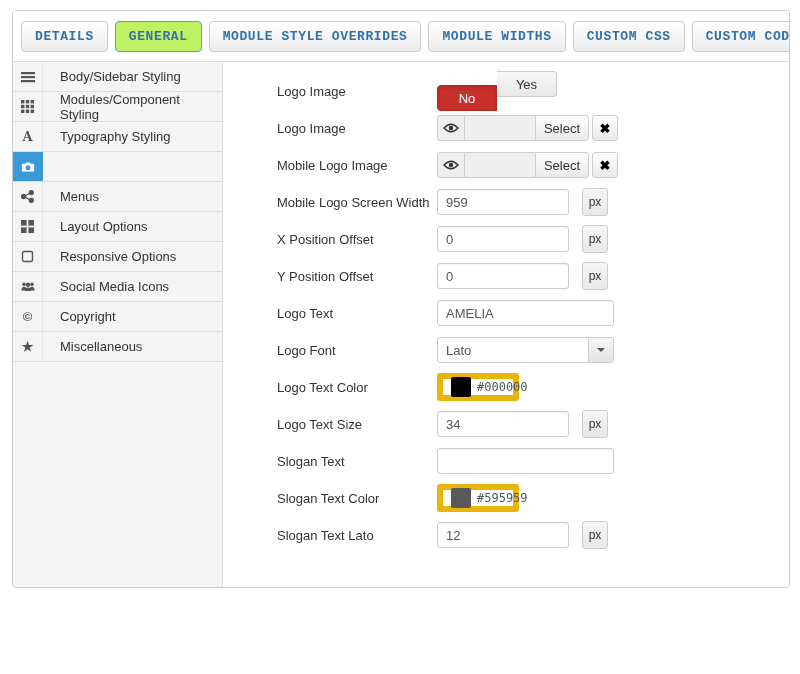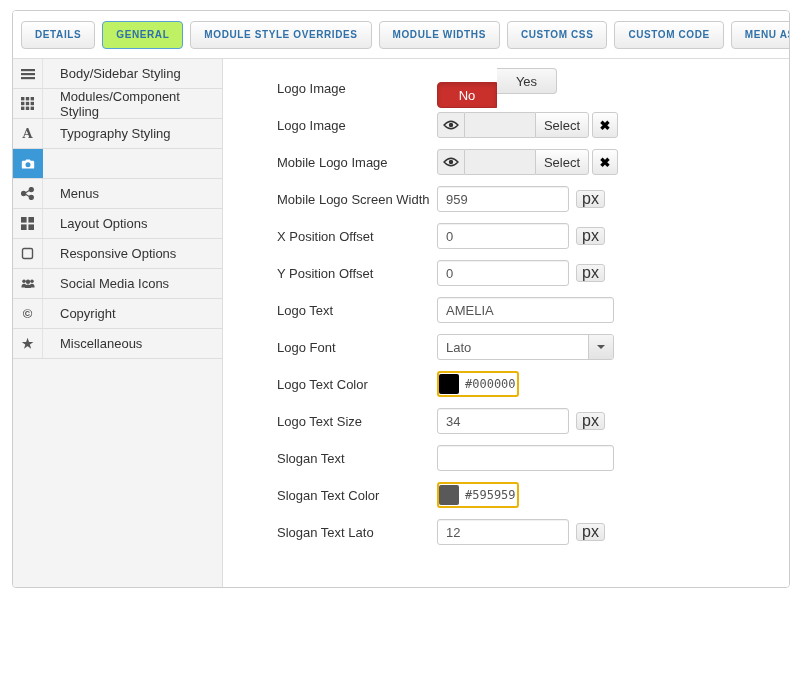--- a/index.html
+++ b/index.html
@@ -2,21 +2,21 @@
 <html><head>
 <meta charset="utf-8">
 <style>
   * { margin:0; padding:0; box-sizing:border-box; }
   html,body { width:800px; background:#fff; font-family:"Liberation Sans", sans-serif; font-size:13px; color:#333; }
   .panel { position:relative; margin:10px 0 0 12px; width:778px; height:578px;
            border:1px solid #ccc; border-radius:4px; background:#fff; overflow:hidden; }
 
   
   .tabs { display:flex; gap:7px; padding:10px 8px 9px 8px; background:#fff; }
-  .tab { font-family:Liberation Sans, sans-serif; font-weight:bold; font-size:10px;
+  .tab { font-family:Liberation Mono, monospace; font-weight:bold; font-size:13px;
          letter-spacing:.6px; color:#3071a9; text-transform:uppercase;
          background:linear-gradient(#ffffff,#ececec); border:1px solid #ccc; border-radius:4px;
          padding:8px 13px; line-height:1; cursor:pointer; white-space:nowrap; }
   .tab.active { background:#bef264; border:1px solid #55a1d8; }
 
   
   .body { display:flex; height:531px; border-top:1px solid #ddd; }
 
   .sidebar { width:210px; background:#f4f4f4; border-right:1px solid #ddd; }
   .side-item { display:flex; align-items:stretch; height:30px; border-bottom:1px solid #ddd; cursor:pointer; }
@@ -51,39 +51,39 @@
   .media-input { width:70px; height:26px; border:1px solid #ccc; border-left:none; border-right:none;
                  background:#eee; padding:0 6px; color:#555; }
   .select-btn { height:26px; width:54px; border:1px solid #ccc; border-radius:0 3px 3px 0;
                 background:linear-gradient(#fefefe,#e9e9e9); color:#333; cursor:pointer; }
   .clear-btn { height:26px; width:26px; margin-left:3px; border:1px solid #ccc; border-radius:3px;
                background:linear-gradient(#fefefe,#e9e9e9); color:#000; font-weight:bold; font-size:13px;
                display:flex; align-items:center; justify-content:center; cursor:pointer; }
 
   
   .num-input { width:132px; }
-  .unit-addon { height:18px; min-width:26px; margin-left:7px; padding:0 5px; display:flex; align-items:center;
+  .unit-addon { height:28px; min-width:26px; margin-left:13px; padding:0 5px; display:flex; align-items:center;
                 justify-content:center; background:linear-gradient(#f5f5f5,#e8e8e8); border:1px solid #ccc;
-                border-radius:3px; color:#333; font-size:16px; }
+                border-radius:3px; color:#333; font-size:12px; }
 
   
   .text-input { width:177px; }
 
   
   .combo { display:flex; width:177px; height:26px; border:1px solid #ccc; border-radius:3px;
            overflow:hidden; background:#fff; cursor:pointer;gap:48px; }
   .combo-text { flex:1; display:flex; align-items:center; padding:0 8px; color:#555; }
   .combo-btn { width:25px; border:none; border-left:1px solid #ccc; background:linear-gradient(#f5f5f5,#e3e3e3);
                display:flex; align-items:center; justify-content:center; cursor:pointer; }
   .caret { width:0; height:0; border-left:4px solid transparent; border-right:4px solid transparent;
            border-top:4px solid #555; }
 
   
-  .color-widget { display:flex; align-items:center; width:82px; height:26px; border:2px solid #eab308;
-                  border-radius:3px; padding:0; background:#fff; }
+  .color-widget { display:flex; align-items:center; width:82px; height:26px; border:6px solid #eab308;
+                  border-radius:3px; padding:8px; background:#fff; }
   .swatch { width:20px; height:20px; border-radius:2px; flex:none; }
   .color-text { font-family:"DejaVu Sans Mono", monospace; font-size:12px; color:#555; margin-left:6px; }
 
   svg { display:block; }
 </style>
 </head>
 <body>
 
 <div class="panel">
 

